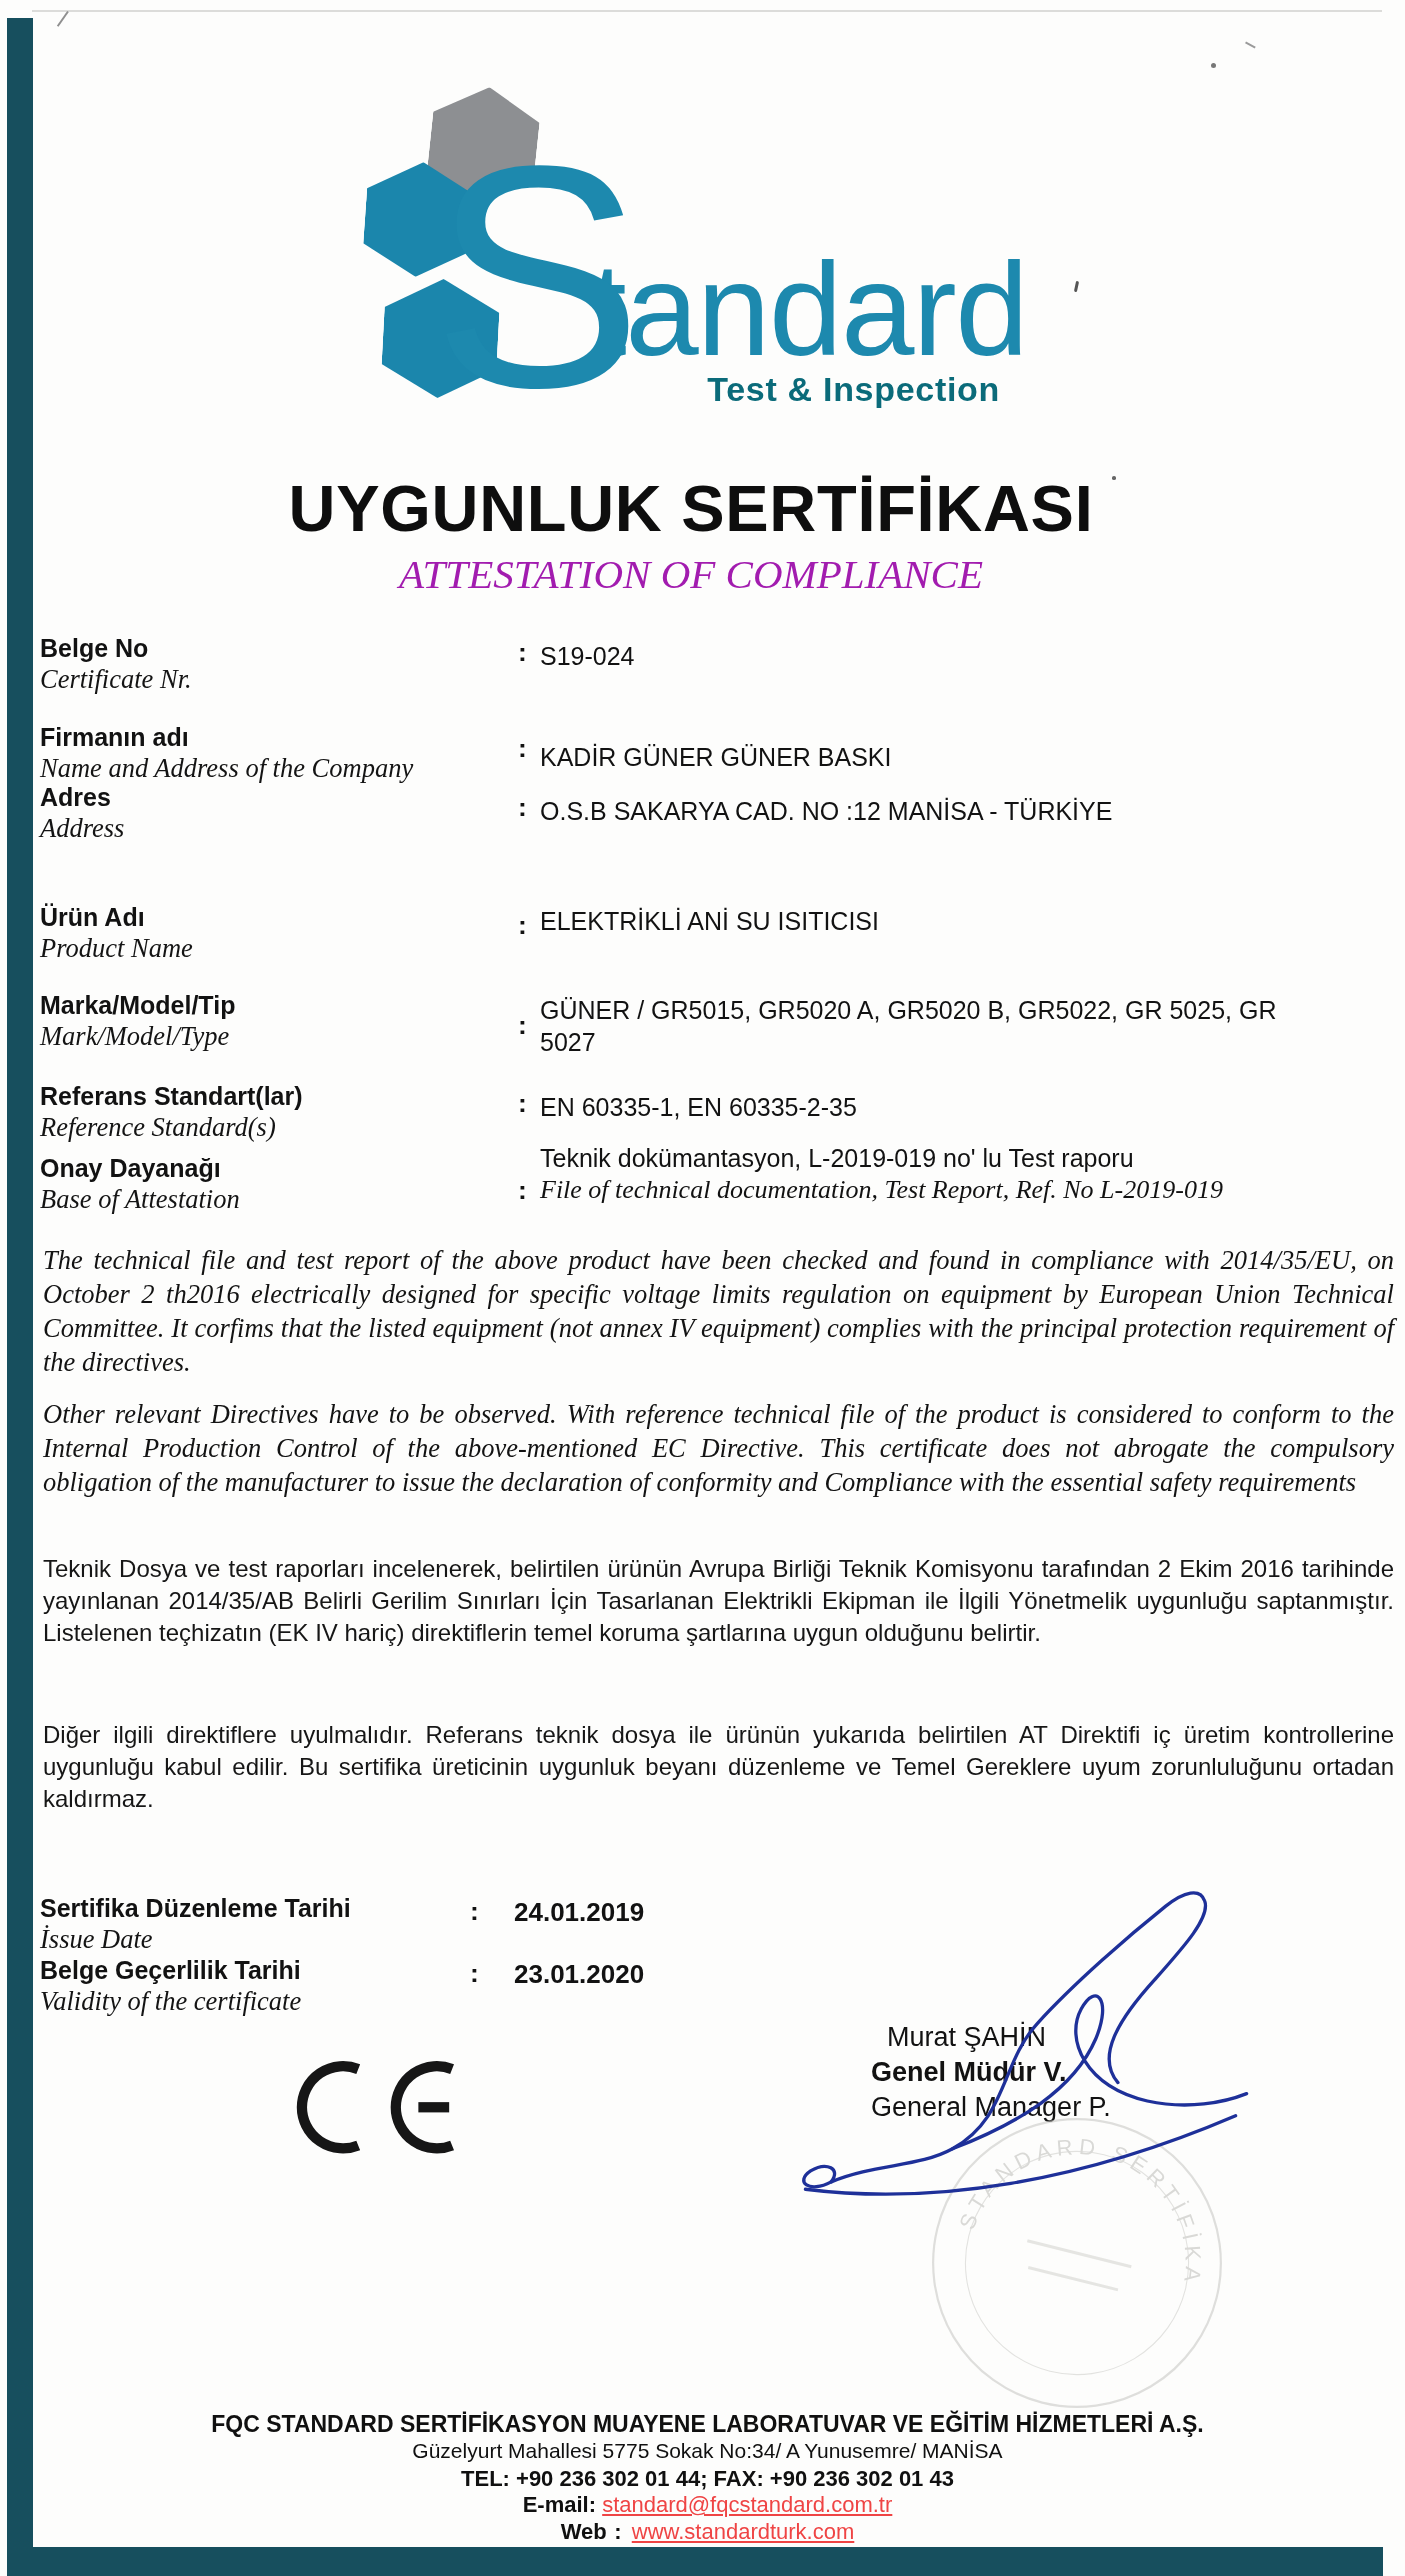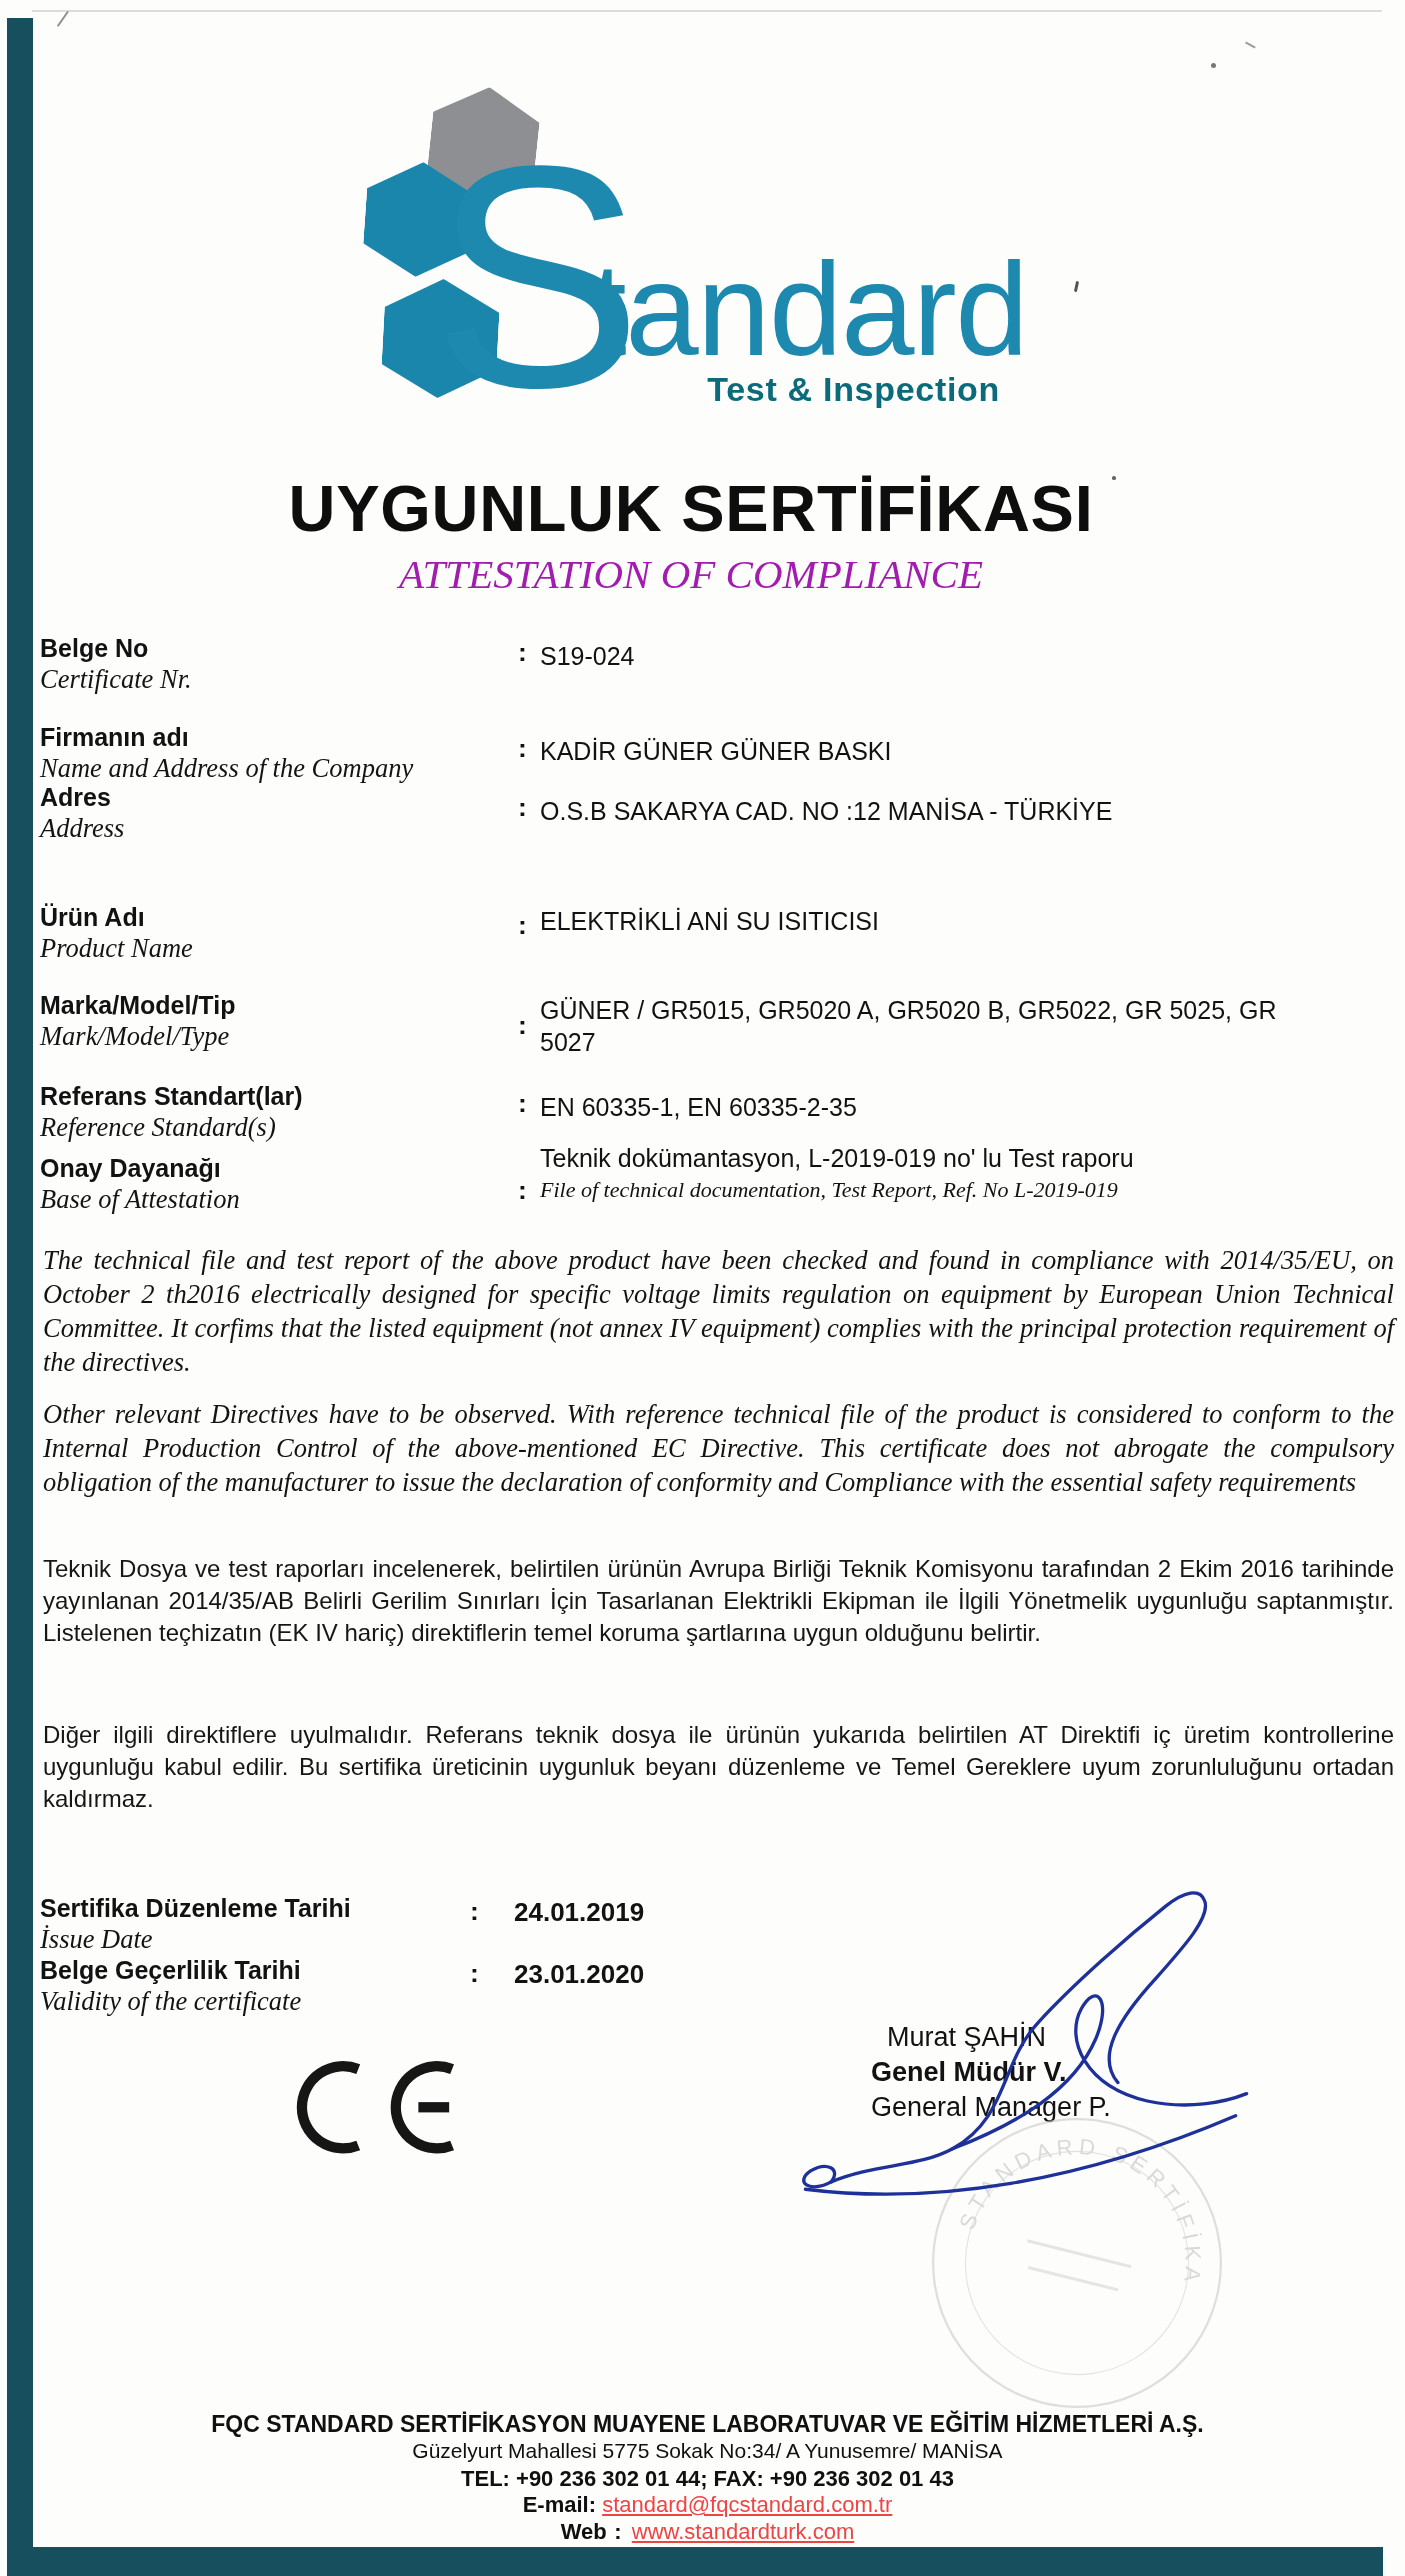--- a/index.html
+++ b/index.html
@@ -34,21 +34,21 @@
     font-size:65px;font-weight:bold;letter-spacing:0.7px;color:#0e0e0e;}
   .subtitle{position:absolute;left:0;top:550px;width:1382px;text-align:center;
     font-family:"Liberation Serif",serif;font-style:italic;font-size:41px;color:#a21caf;}
 
   
   .frow{position:absolute;left:40px;width:1338px;}
   .lab-tr{font-weight:bold;font-size:25px;line-height:29px;}
   .lab-en{font-family:"Liberation Serif",serif;font-style:italic;font-size:26.5px;line-height:32px;color:#141414;}
   .frow .colon,.drow .colon{position:absolute;left:478px;top:2.9px;font-weight:bold;font-size:26.5px;}
   .frow .val{position:absolute;left:500px;top:5.9px;width:794px;font-size:25px;line-height:32px;}
-  .frow .val-en{font-family:"Liberation Serif",serif;font-style:italic;font-size:22px;}
+  .frow .val-en{font-family:"Liberation Serif",serif;font-style:italic;font-size:26px;}
 
   
   .para{position:absolute;left:31px;width:1351px;margin:12px;text-align:justify;}
   .para-en{font-family:"Liberation Serif",serif;font-style:italic;font-size:26.5px;line-height:34px;color:#131313;}
   .para-tr{font-size:24px;line-height:32px;color:#161616;}
 
   
   .drow{position:absolute;left:40px;width:882px;}
   .drow .colon{left:430px;top:1.5px;font-weight:bold;}
   .drow .dval{position:absolute;left:474px;top:2.9px;font-weight:bold;font-size:26px;}
@@ -104,21 +104,21 @@
     <div class="lab-tr">Belge No</div>
     <div class="lab-en">Certificate Nr.</div>
     <div class="colon">:</div>
     <div class="val">S19-024</div>
   </div>
 
   <div class="frow" style="top:723px">
     <div class="lab-tr">Firmanın adı</div>
     <div class="lab-en">Name and Address of the Company</div>
     <div class="colon" style="top:10.3px">:</div>
-    <div class="val" style="top:12px">KADİR GÜNER GÜNER BASKI</div>
+    <div class="val" style="top:18px">KADİR GÜNER GÜNER BASKI</div>
   </div>
 
   <div class="frow" style="top:783px">
     <div class="lab-tr">Adres</div>
     <div class="lab-en">Address</div>
     <div class="colon" style="top:8.8px">:</div>
     <div class="val" style="top:11.8px">O.S.B SAKARYA CAD. NO :12 MANİSA - TÜRKİYE</div>
   </div>
 
   <div class="frow" style="top:903px">

